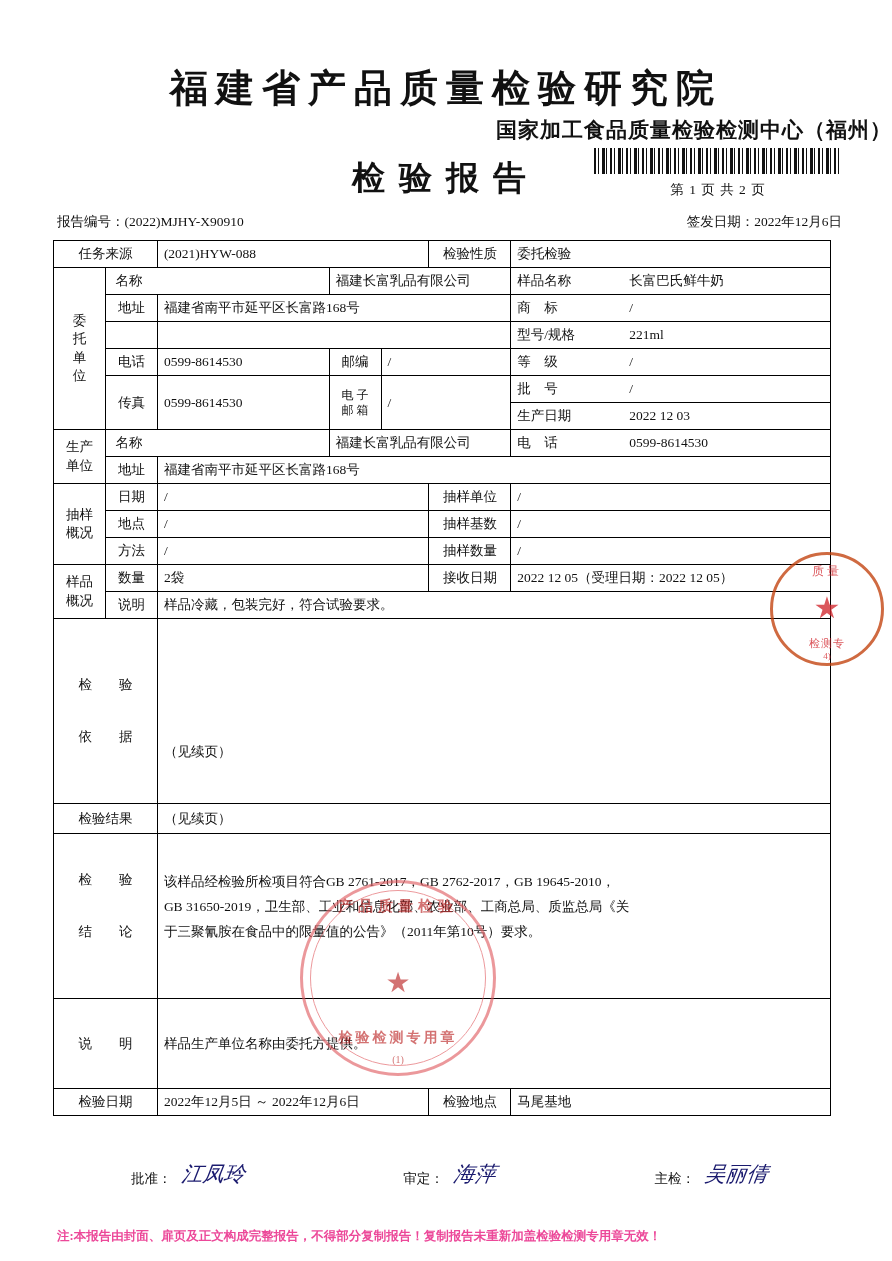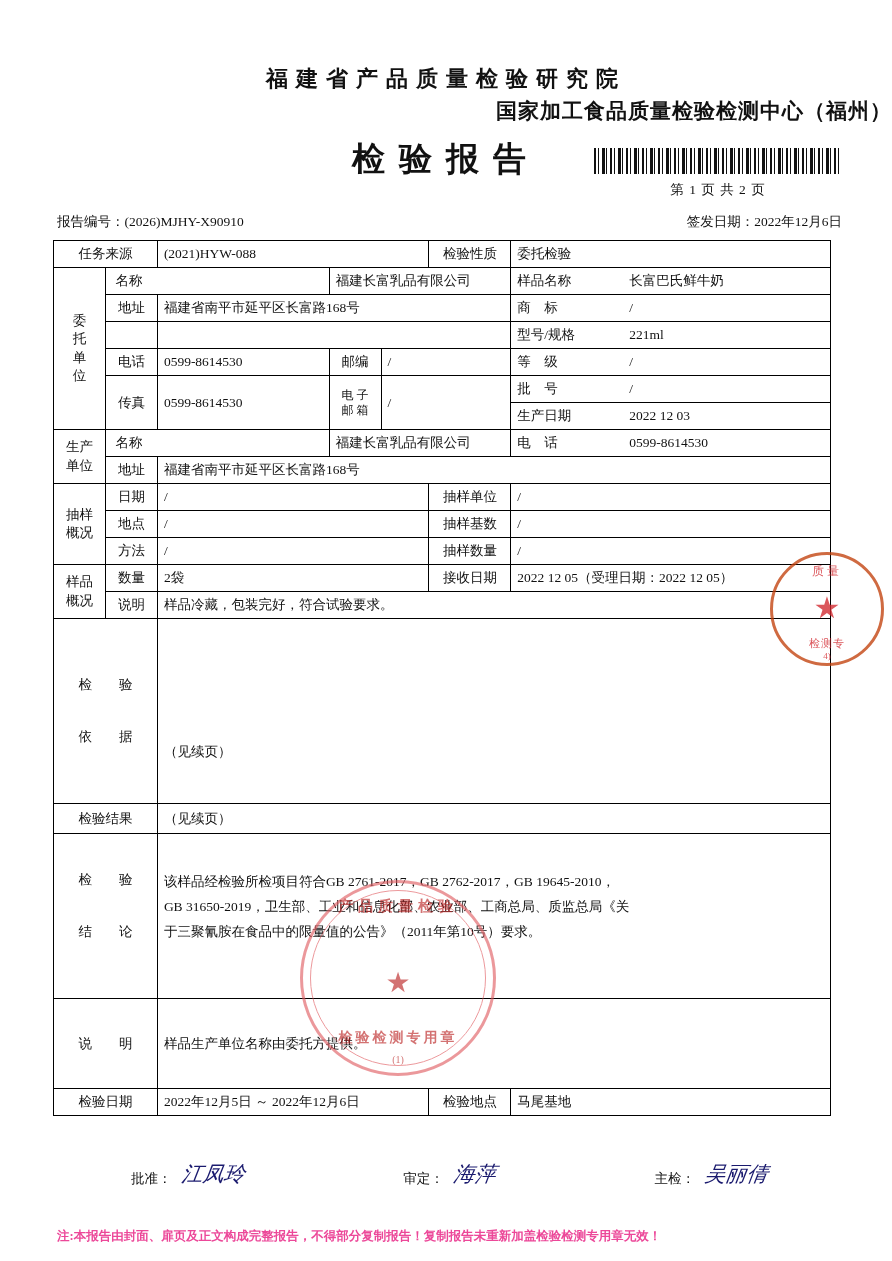--- a/index.html
+++ b/index.html
@@ -21,21 +21,21 @@
     height: 1261px;
     box-sizing: border-box;
   }
 
   
   .header {
     padding-top: 66px;
     text-align: center;
   }
   .title-1 {
-    font-size: 22px;
+    font-size: 38px;
     font-weight: bold;
     letter-spacing: 8px;
     line-height: 1.15;
     font-family: "DejaVu Serif", serif;
   }
   .title-2 {
     font-size: 21px;
     font-weight: bold;
     letter-spacing: 1px;
     margin-top: 6px;
@@ -271,21 +271,21 @@
     <div class="title-3">检验报告</div>
   </div>
 
   <div class="barcode-block">
     <div class="barcode"></div>
     <div class="page-no">第 1 页  共 2 页</div>
   </div>
 
   <div class="meta-row">
     <div>
-      <span>报告编号：</span><span>(2026)MJHY-X90910</span>
+      <span>报告编号：</span><span>(2022)MJHY-X90910</span>
     </div>
     <div>
       <span>签发日期：</span><span>2022年12月6日</span>
     </div>
   </div>
 
   <table class="main">
     <colgroup>
       <col style="width:52px">
       <col style="width:52px">

